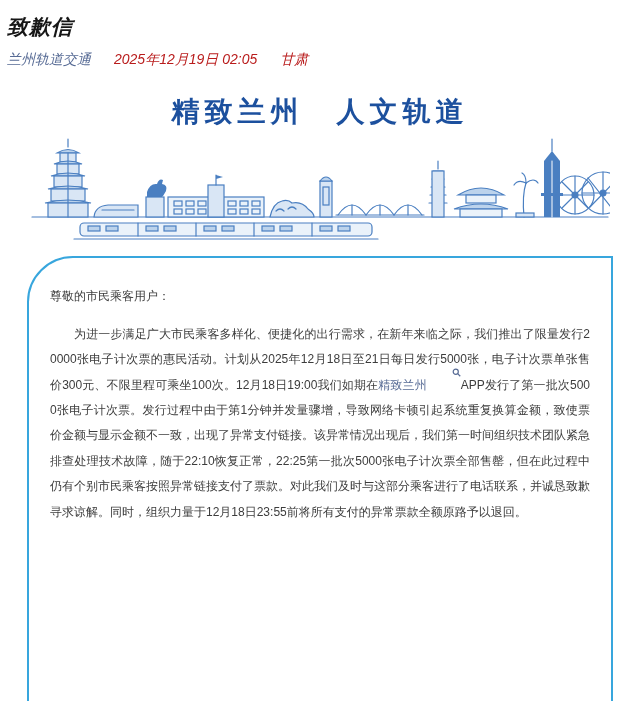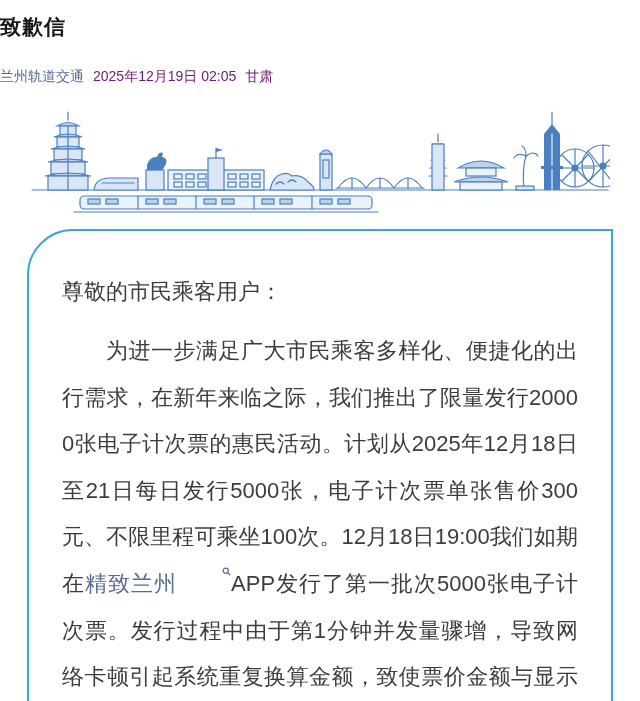--- a/index.html
+++ b/index.html
@@ -2,47 +2,47 @@
 <html lang="zh"><head>
 <meta charset="utf-8">
 <style>
   html,body{margin:0;padding:0;}
   body{
     width:640px;height:701px;overflow:hidden;background:#ffffff;
     font-family:"Liberation Sans","DejaVu Sans",sans-serif;
     -webkit-font-smoothing:antialiased;
   }
   
-  .article-header{padding:13px 14px 0 0;}
+  .article-header{padding:13px 14px 0 7px;font-style:italic;}
   .page-title{
     margin:0;font-size:21px;line-height:1.3;font-weight:700;color:#161616;letter-spacing:1px;
   }
-  .byline{margin-top:28px;font-size:14px;display:flex;align-items:center;gap:9px;}
+  .byline{margin-top:11px;font-size:14px;display:flex;align-items:center;gap:23px;}
   .byline .source{color:#576b95;text-decoration:none;cursor:pointer;}
-  .byline .meta{color:#701a75;}
+  .byline .meta{color:#b91c1c;}
   
   .banner{margin-top:24px;}
   .banner .slogan{
     text-align:center;
     font-family:"Liberation Serif","DejaVu Serif",serif;
     font-weight:700;font-size:28px;color:#1c509e;letter-spacing:5px;
   }
   .skyline{display:block;margin:6px auto 0 auto;}
   
   .letter-card{
     margin:15px 27px 0 27px;
     border:2px solid #38a6dd;
     border-radius:46px 0 0 0;
     padding:26px 21px 24px 21px;
     min-height:420px;
     background:#ffffff;
   }
   .letter-card p{
-    margin:12px;
-    font-size:22px;
+    margin:0;
+    font-size:12px;
     line-height:2.12;
     color:#3c3c3c;
     text-align:justify;
     word-break:break-all;
   }
   .salutation{text-indent:0;}
   .para{text-indent:2em;margin-top:12px !important;}
   .inline-link{color:#576b95;text-decoration:none;cursor:pointer;}
   .search-sup{
     display:inline-block;position:relative;top:-7px;margin-left:1px;line-height:0;
@@ -55,20 +55,21 @@
 <header class="article-header">
   <h1 class="page-title">致歉信</h1>
   <div class="byline">
     <a class="source">兰州轨道交通</a>
     <span class="meta">2025年12月19日 02:05</span>
     <span class="meta">甘肃</span>
   </div>
 </header>
 
 <section class="banner">
+  <div class="slogan">精致兰州　人文轨道</div>
 
   <svg class="skyline" width="580" height="104" viewBox="0 0 580 104" fill="none" stroke="#4a7fc1" stroke-width="1.2" stroke-linecap="round">
 
     <line x1="2" y1="80" x2="578" y2="80"></line>
 
     <g>
       <line x1="38" y1="2" x2="38" y2="10"></line>
       <path d="M27 16 Q38 9 49 16 Z" fill="#bcd3ec"></path>
       <rect x="30" y="16" width="16" height="9" fill="#d9e6f5"></rect>
       <path d="M24 27 Q38 21 52 27 Z" fill="#bcd3ec"></path>

